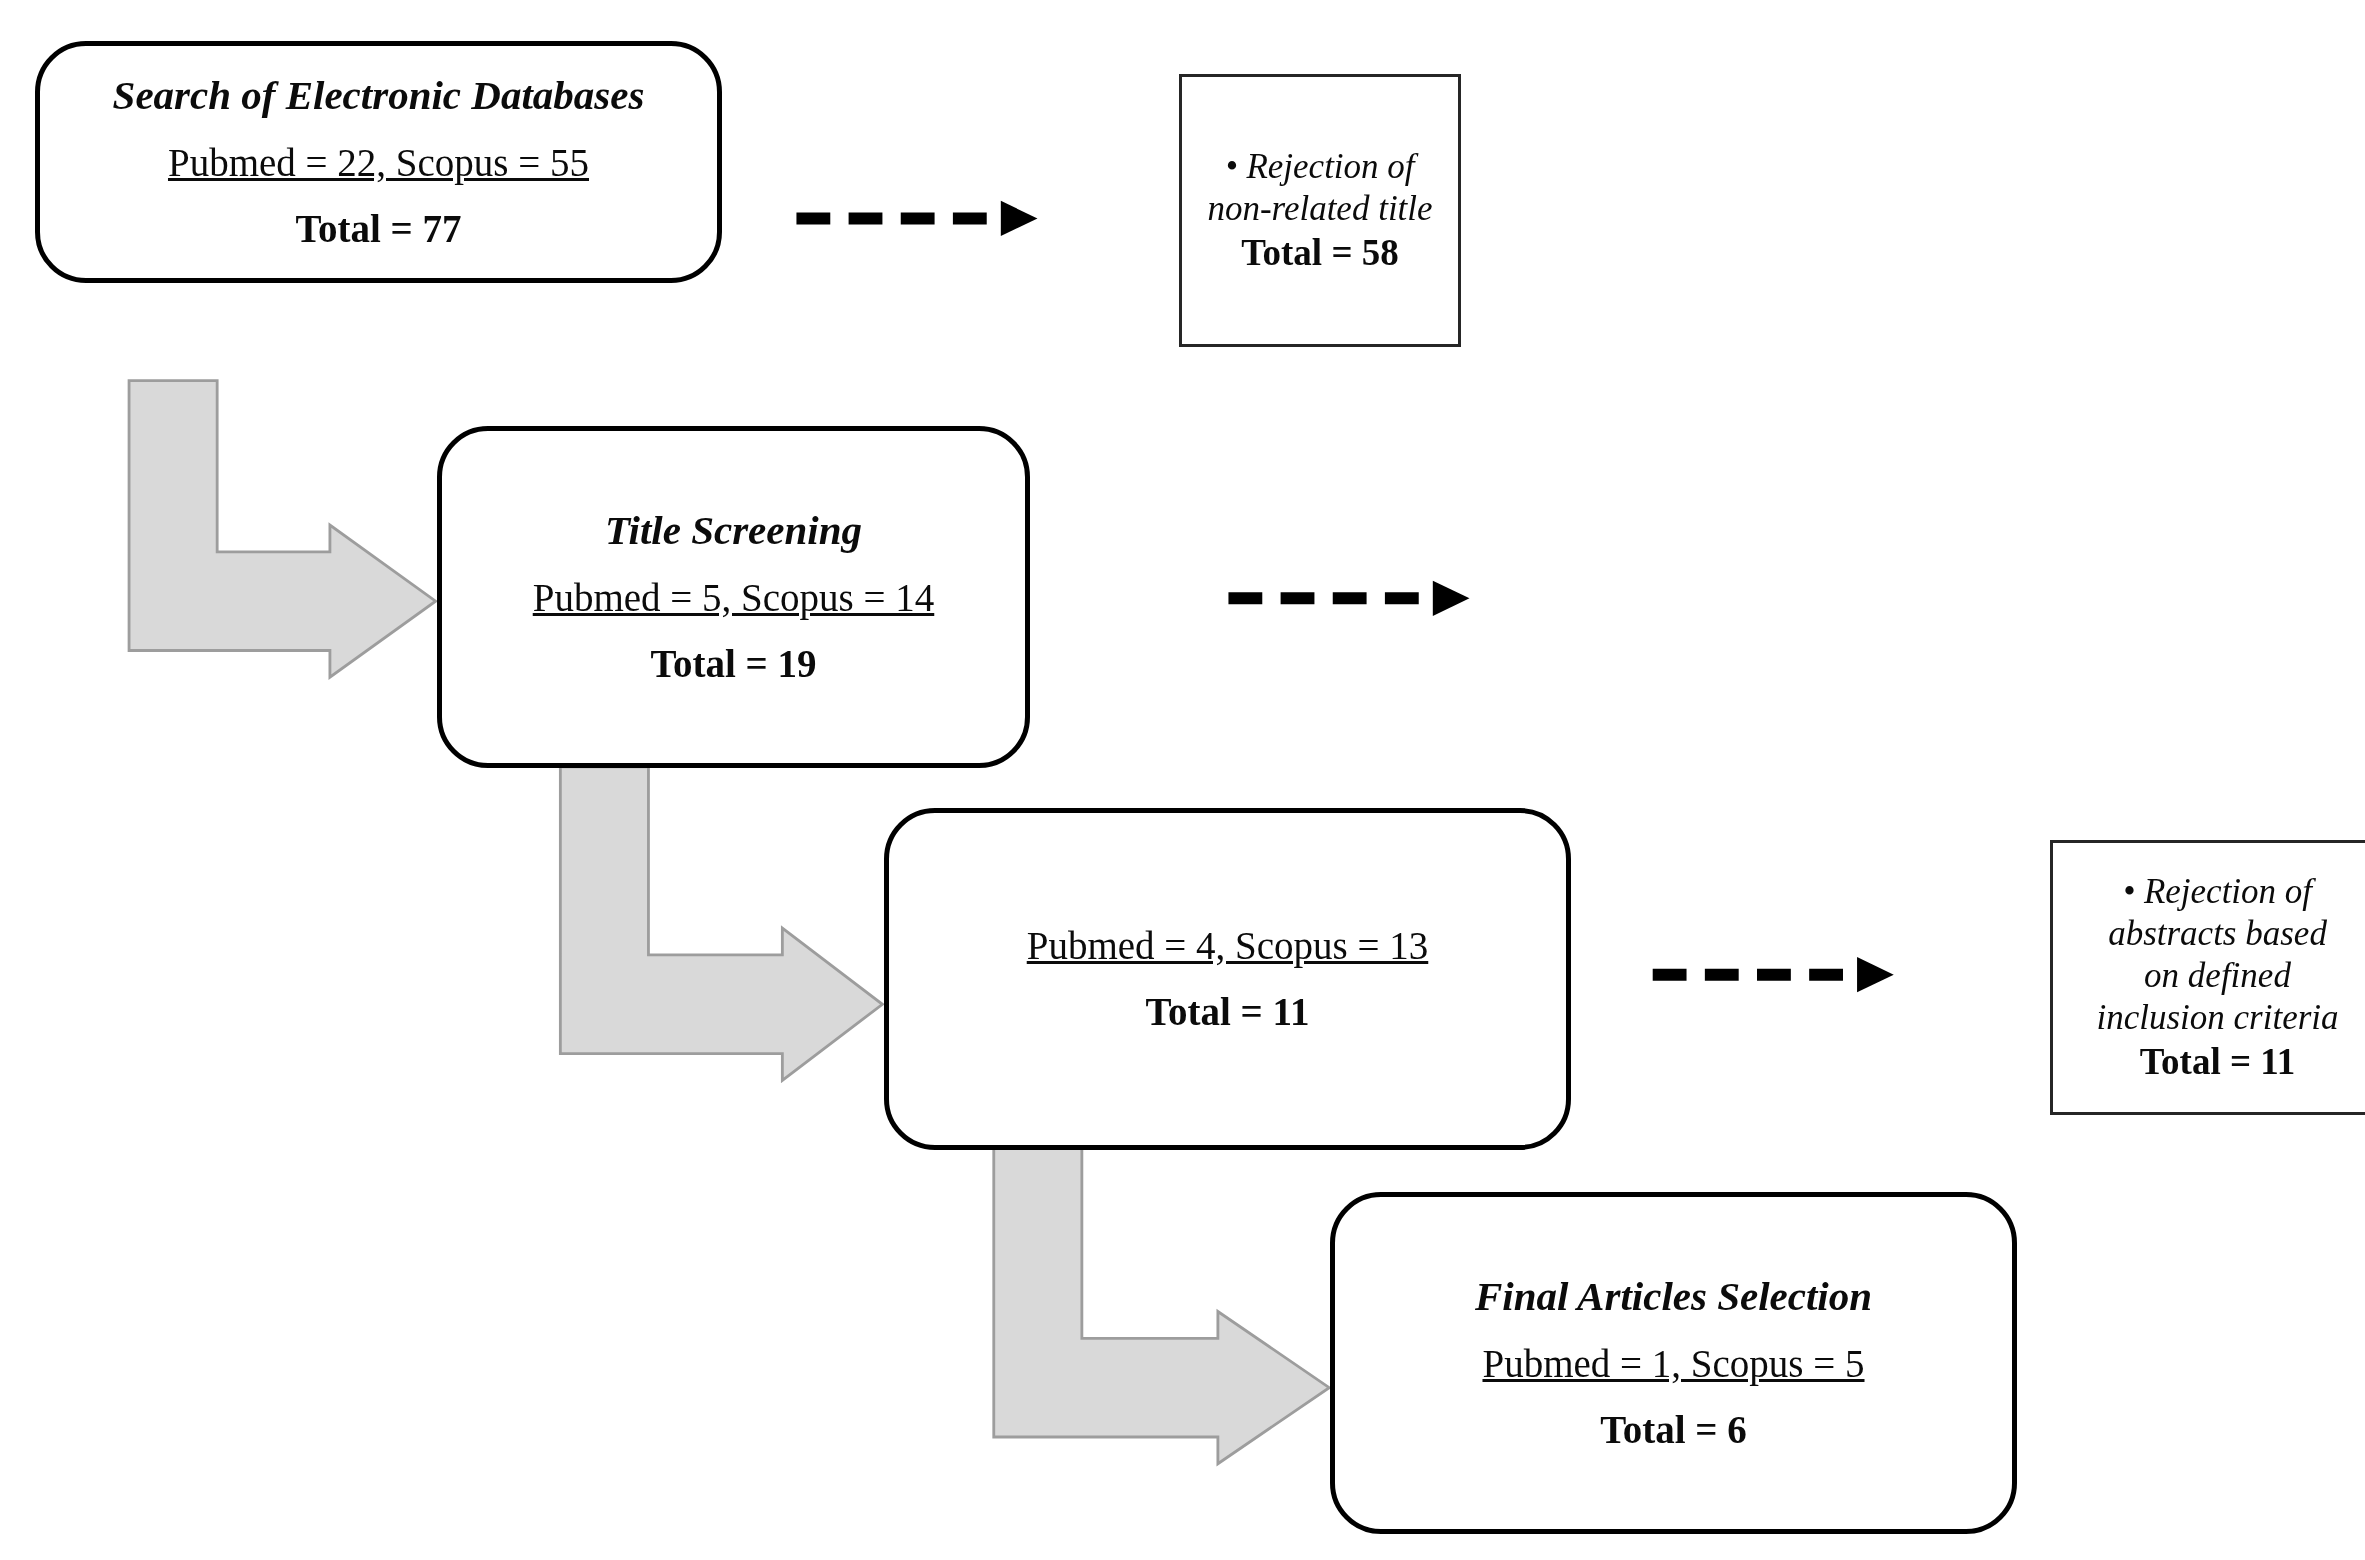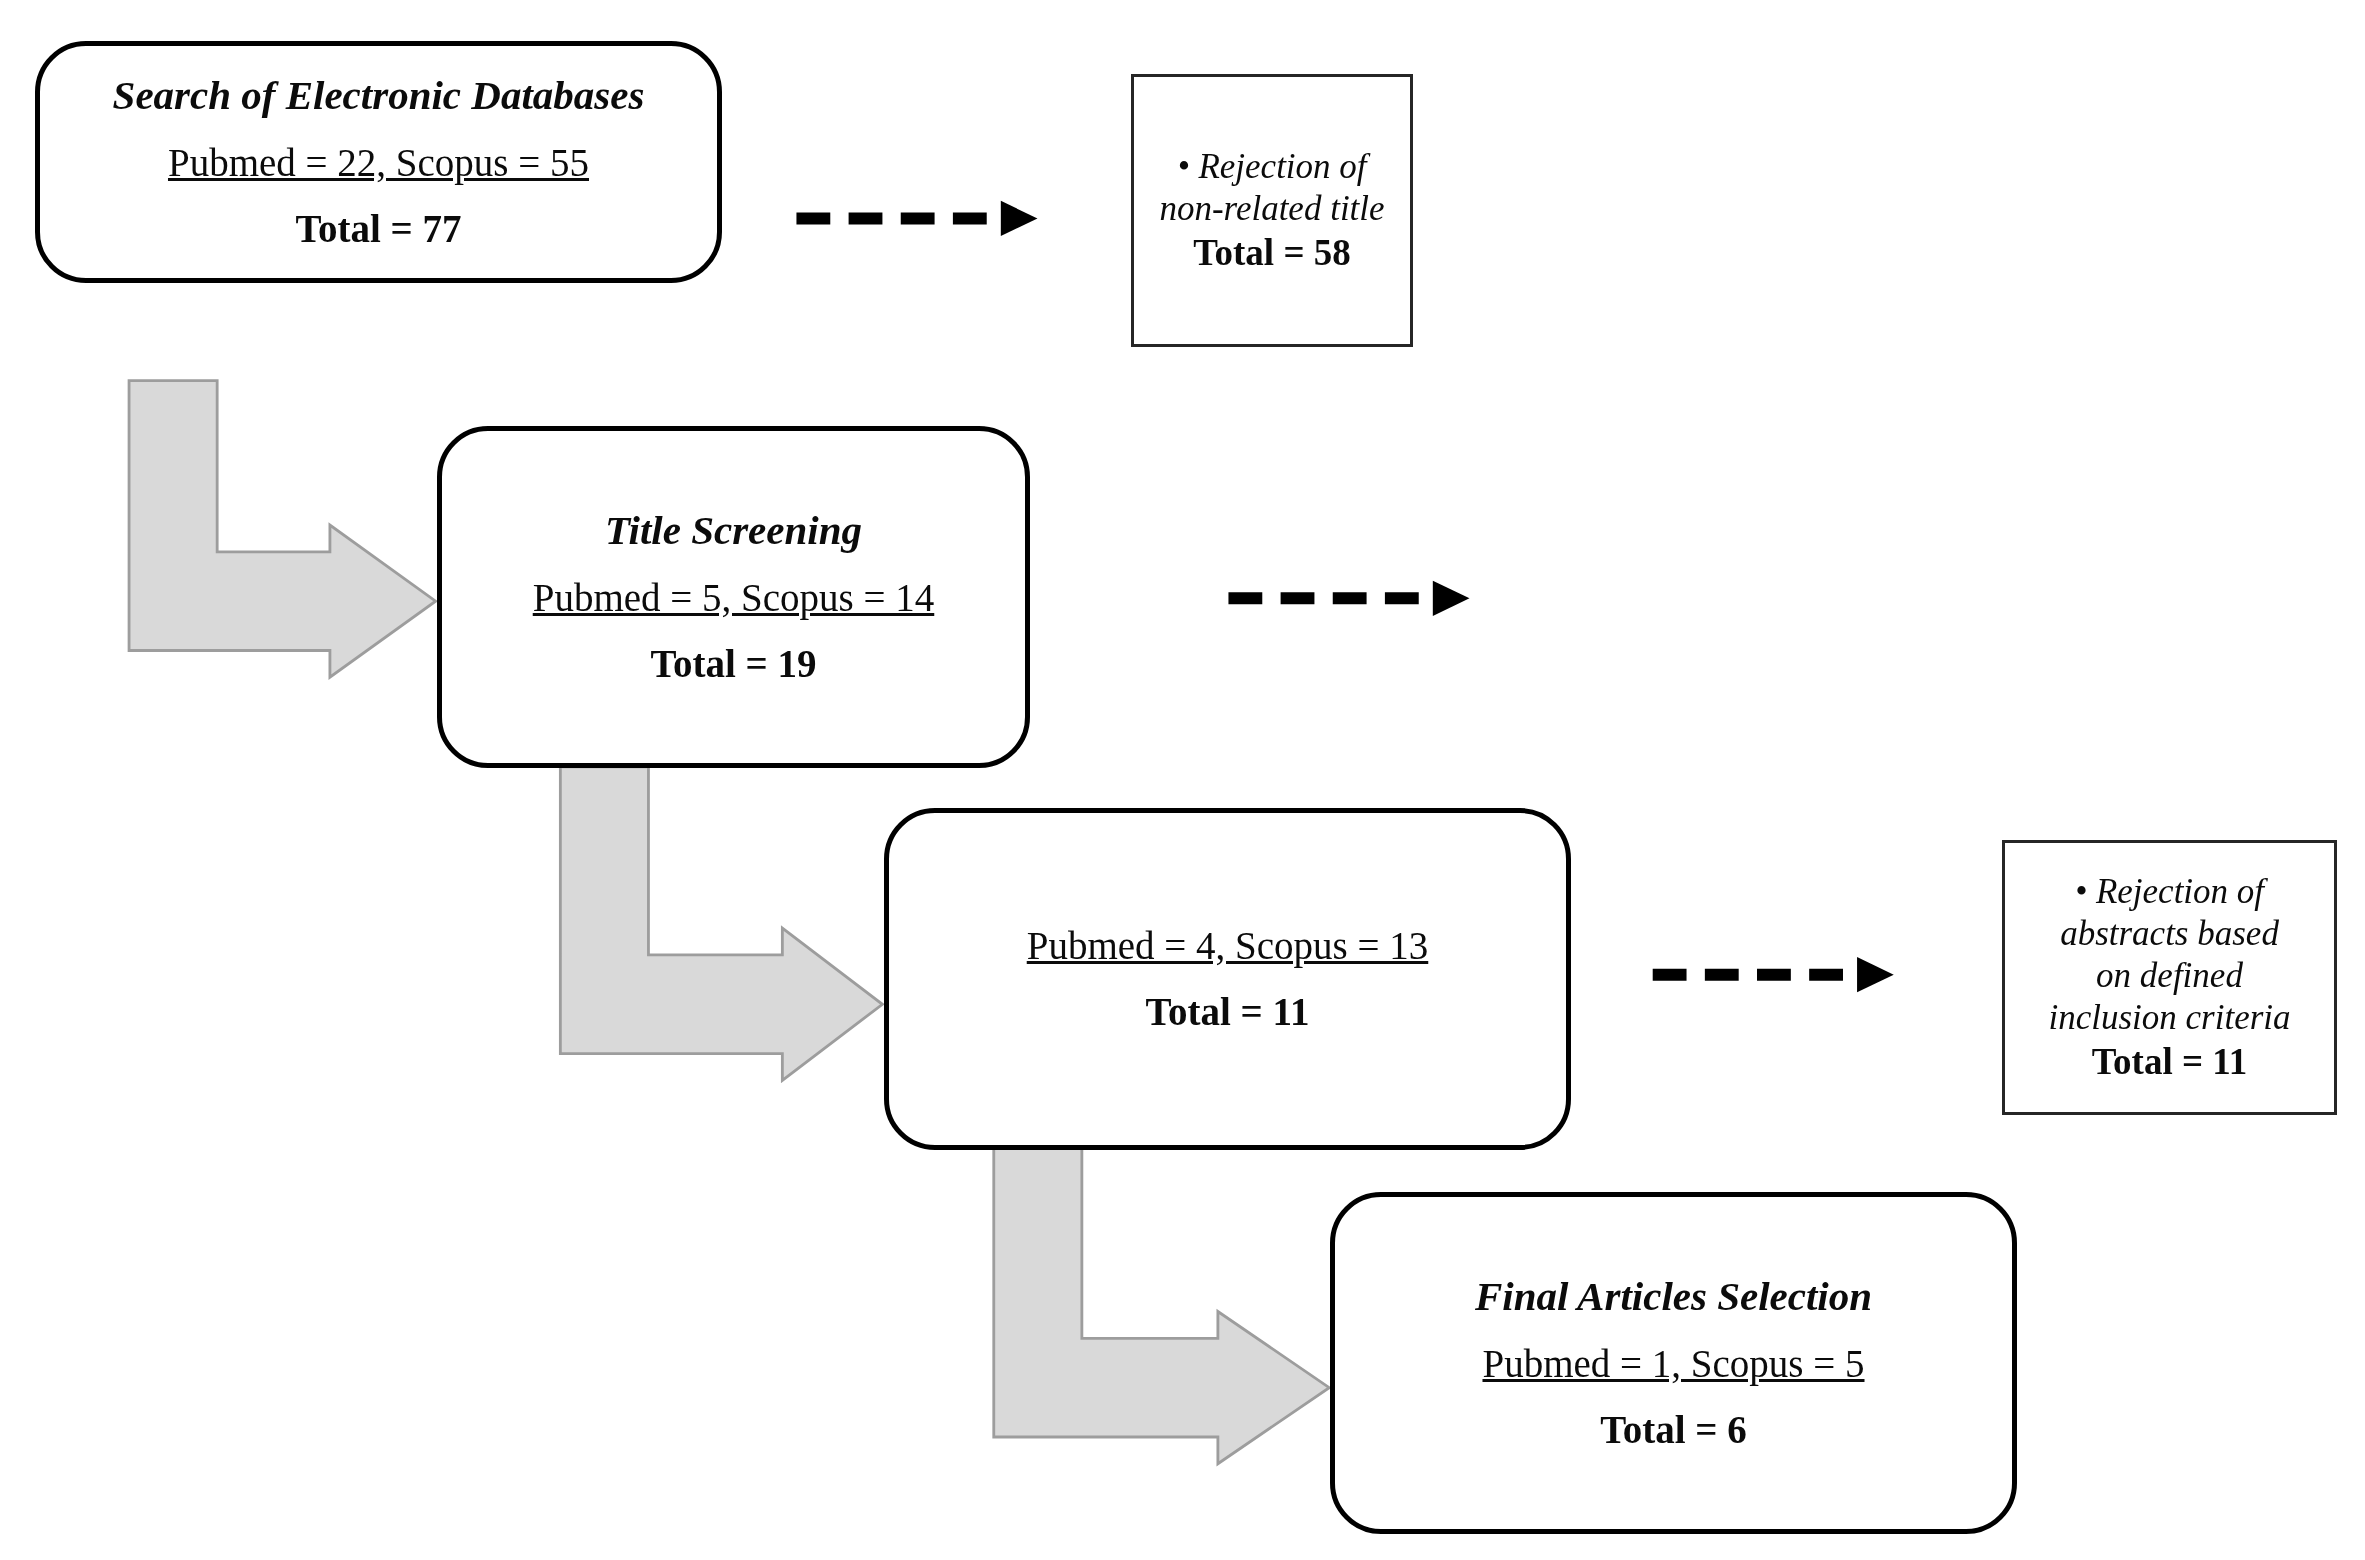--- a/index.html
+++ b/index.html
@@ -40,20 +40,21 @@
     position: absolute;
     z-index: 2;
     background: #ffffff;
     border: 3.5px solid #262626;
     display: flex;
     flex-direction: column;
     align-items: center;
     justify-content: center;
     text-align: center;
     padding: 0 22px;
+    margin-left: 48px;
   }
   .side-line  { font-size: 35px; font-style: italic; line-height: 42px; }
   .side-total { font-size: 37px; font-weight: bold; line-height: 45px; }
 </style>
 </head>
 <body>
 
 <div class="stage">
 
   <svg class="arrows-layer" viewBox="0 0 3357 2215" xmlns="http://www.w3.org/2000/svg">

